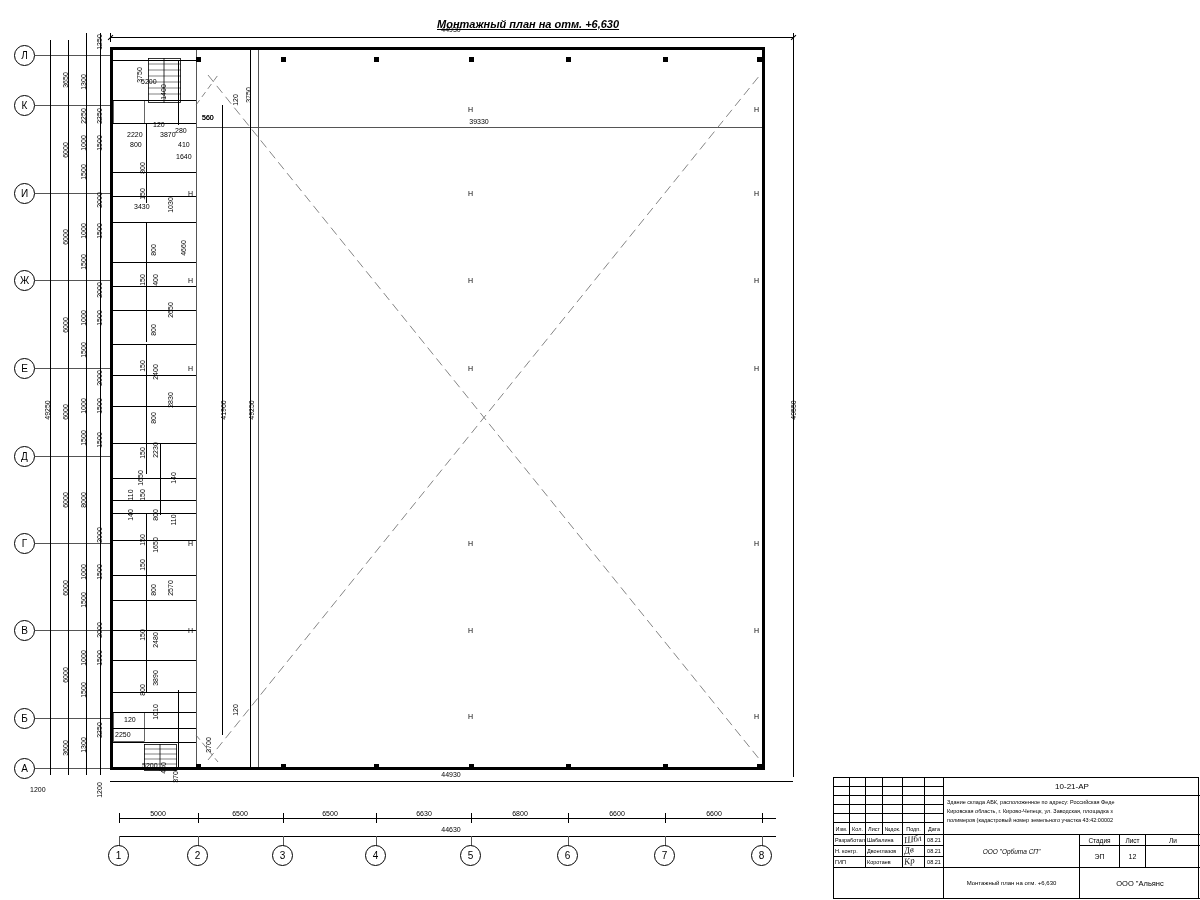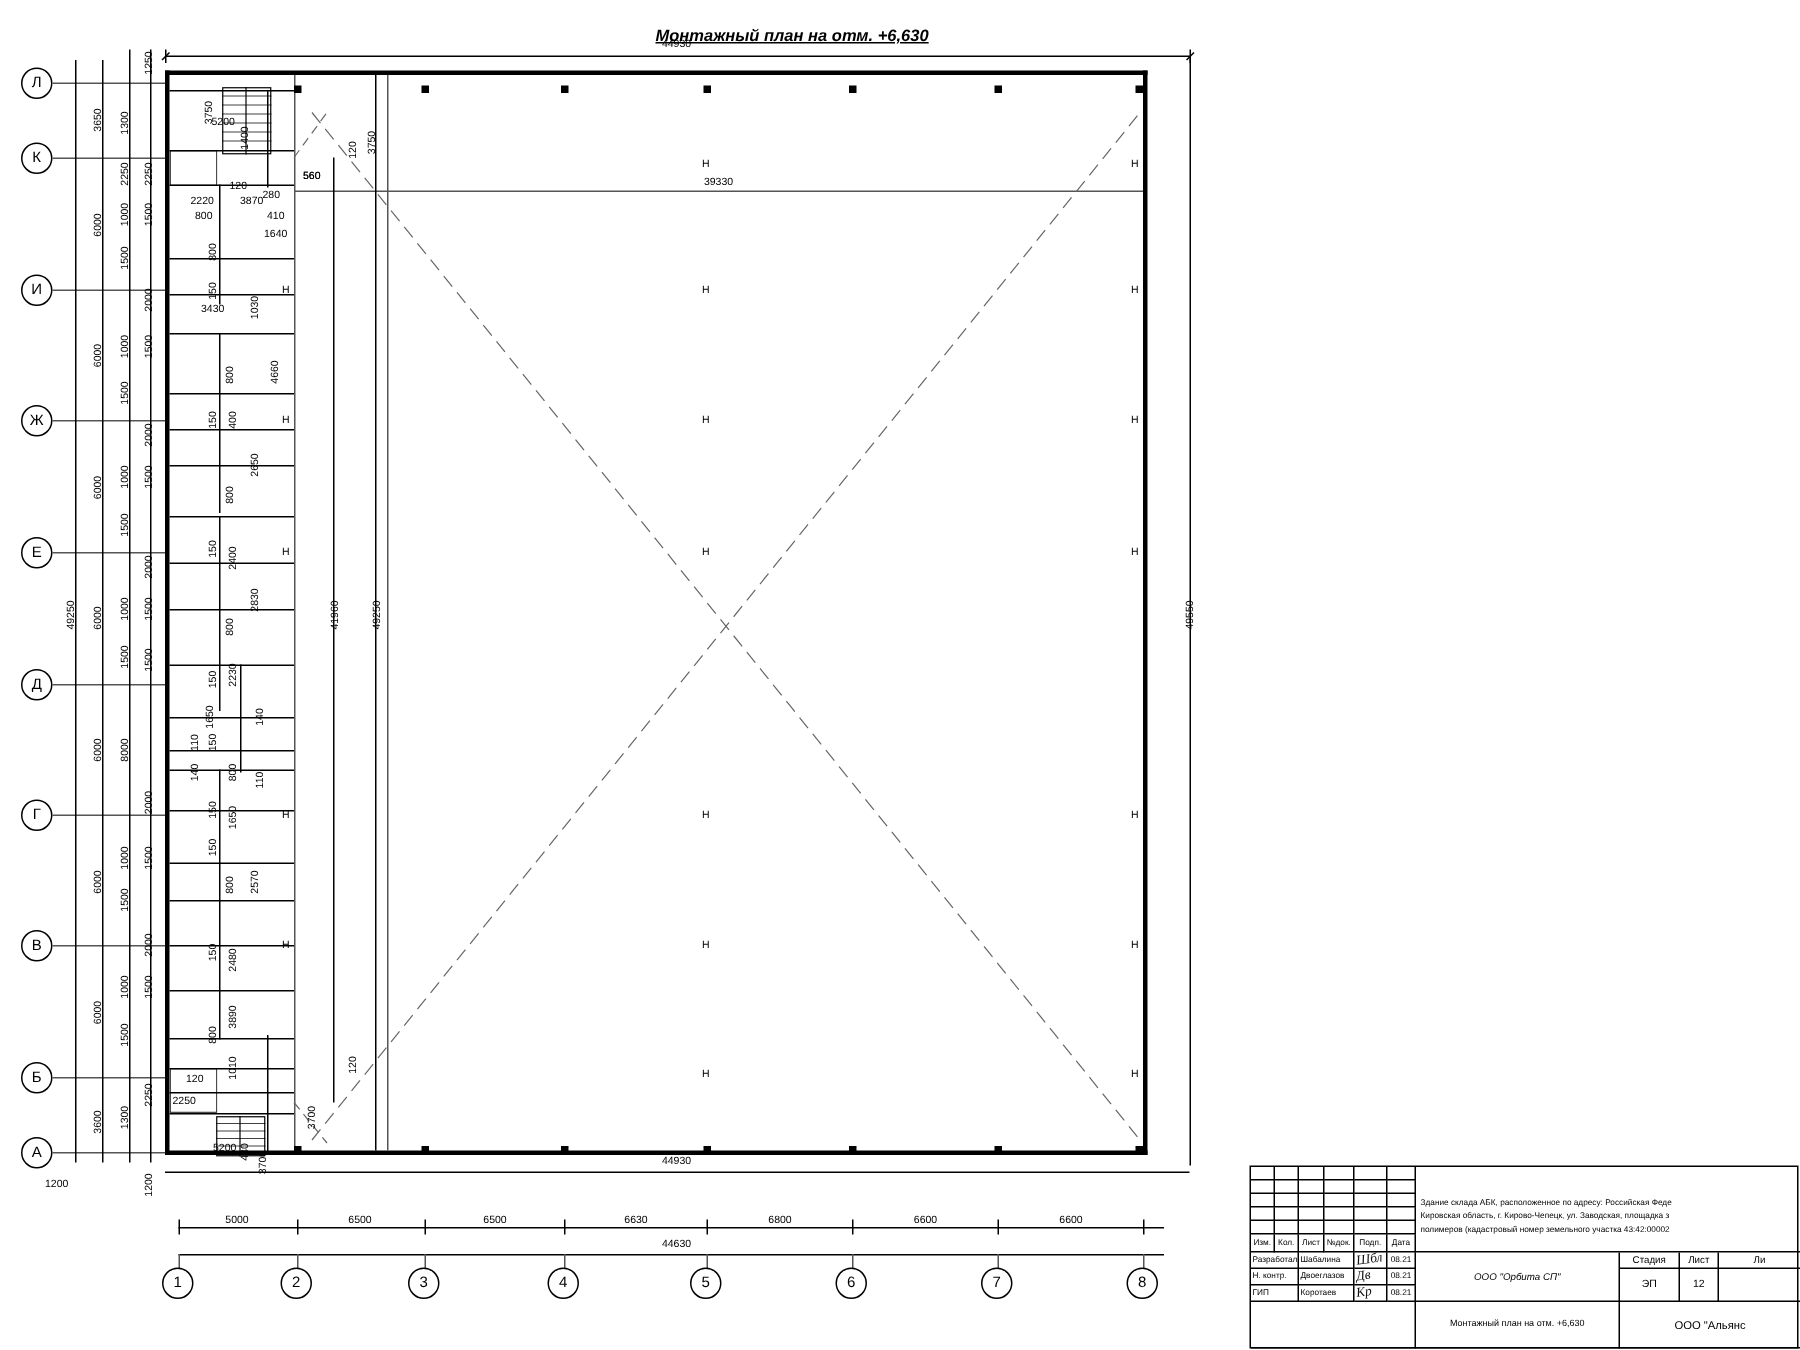--- a/index.html
+++ b/index.html
@@ -495,20 +495,21 @@
     <div class="cell" style="left:32px; top:79px; width:37px; height:11px; line-height:11px;">Коротаев</div>
     <div class="cell" style="left:69px; top:79px; width:22px; height:11px;"></div>
     <div class="cell cen" style="left:91px; top:79px; width:19px; height:11px; line-height:11px;">08.21</div>
 
     <div class="cell" style="left:0; top:90px; width:110px; height:31px;"></div>
 
     <div class="sig" style="left:70px; top:56px;">Шбл</div>
     <div class="sig" style="left:70px; top:67px;">Дв</div>
     <div class="sig" style="left:70px; top:78px;">Кр</div>
 
+    <div class="cell cen" style="left:110px; top:0; width:256px; height:18px; line-height:18px; font-size:8px; border-right:none;">10-21-АР</div>
 
     <div class="cell" style="left:110px; top:18px; width:256px; height:39px; border-right:none; padding:2px 3px;">
       <div style="line-height:9px;">Здание склада АБК, расположенное по адресу: Российская Феде</div>
       <div style="line-height:9px;">Кировская область, г. Кирово-Чепецк, ул. Заводская, площадка з</div>
       <div style="line-height:9px;">полимеров (кадастровый номер земельного участка 43:42:00002</div>
     </div>
 
     <div class="cell cen" style="left:110px; top:57px; width:136px; height:33px; line-height:33px; font-size:6.5px; font-style:italic;">ООО "Орбита СП"</div>
 
     <div class="cell cen" style="left:246px; top:57px; width:40px; height:11px; line-height:11px; font-size:6.5px;">Стадия</div>

